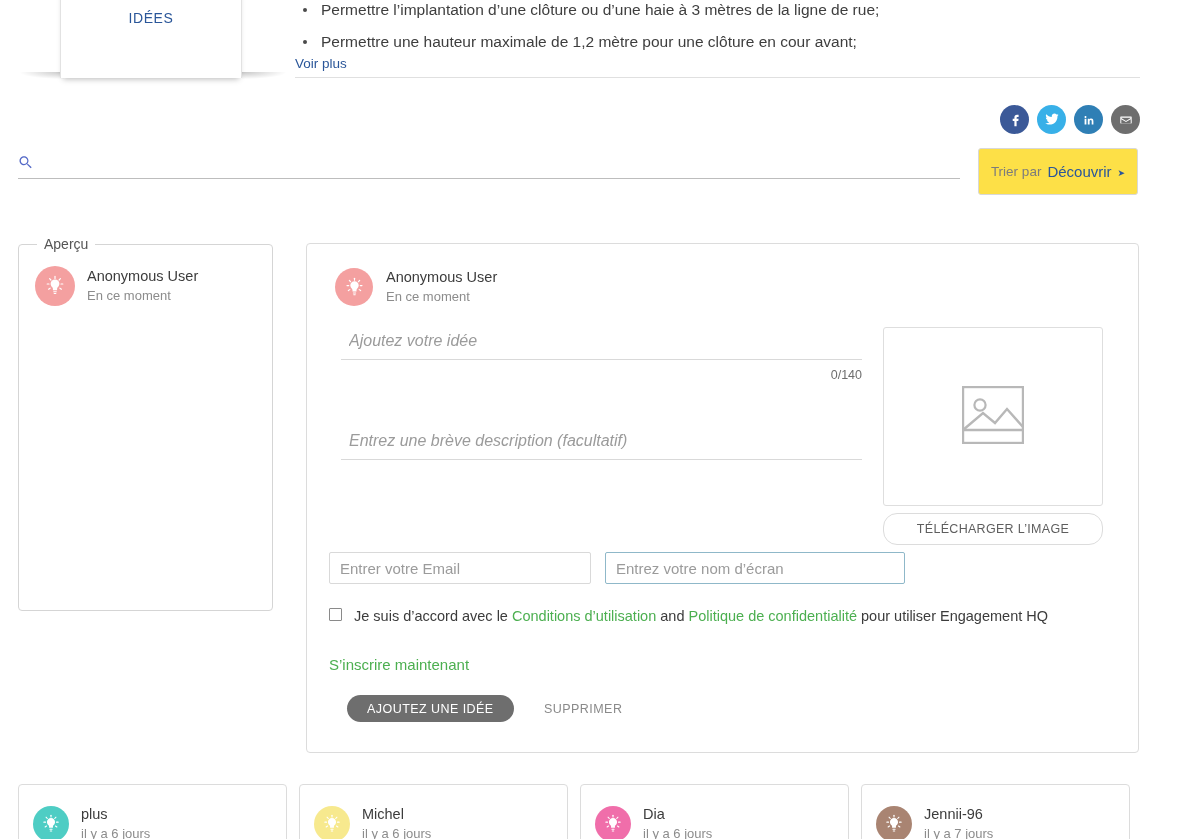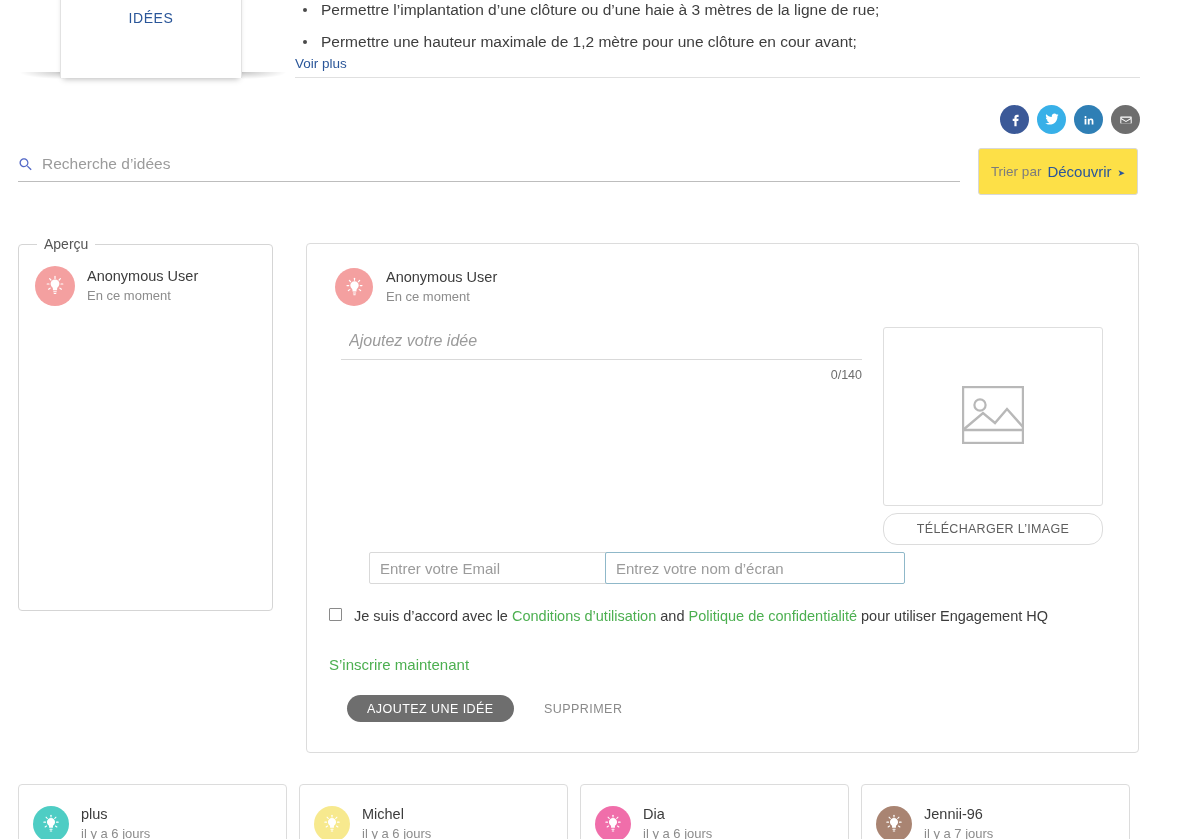--- a/index.html
+++ b/index.html
@@ -127,21 +127,21 @@
   }
 
   
   .box-input {
     position:absolute; top:552px; height:32px;
     border:1px solid #d9d9d9; border-radius:2px; background:#fff;
     font-family:"Liberation Sans", sans-serif; font-size:15px; color:#333;
     padding:0 10px; outline:none;
   }
   .box-input::placeholder { color:#9b9b9b; }
-  #email-field { left:329px; width:262px;margin-left:40px; }
+  #email-field { left:329px; width:262px; }
   #screenname-field { left:605px; width:300px; border-color:#8fb8c9; }
 
   
   .consent { position:absolute; left:329px; top:604px; width:790px;
              display:flex; gap:12px; align-items:flex-start; }
   .consent-check { width:13px; height:13px; border:1px solid #8a8a8a; border-radius:1px;
                    background:#fff; flex:none; margin-top:4px; cursor:pointer; }
   .consent-text { color:#3c3c3c; font-size:14.5px; line-height:24px; }
   .green-link { color:#4caf50; cursor:pointer; }
   .signup-link { position:absolute; left:329px; top:656px; color:#4caf50;
@@ -215,21 +215,20 @@
     </div>
   </div>
 
   <div class="search-wrap">
     <div class="search-row">
       <span class="search-icon">
         <svg width="15" height="15" viewBox="0 0 16 16">
             <path fill="currentColor" d="M10.8 9.6h-.6l-.2-.2c.8-.9 1.2-2 1.2-3.2C11.2 3.4 9 1.2 6.4 1.2S1.6 3.4 1.6 6s2.2 4.8 4.8 4.8c1.2 0 2.3-.4 3.2-1.2l.2.2v.6l3.7 3.7 1.1-1.1-3.8-3.4zm-4.4 0C4.4 9.6 3 8.1 3 6.1s1.5-3.5 3.4-3.5S9.9 4.2 9.9 6.1 8.4 9.6 6.4 9.6z"></path>
           </svg>
       </span>
-      <input class="search-input" type="text" placeholder="Recherche d’idées" style="">
     </div>
   </div>
 
   <div class="sort-box">
     <span class="sort-label">Trier par</span>
     <span class="sort-value">Découvrir</span>
     <span class="sort-caret">➤</span>
   </div>
 
   <fieldset class="apercu">
@@ -278,20 +277,21 @@
       </span>
       <div>
         <div class="u-name">Anonymous User</div>
         <div class="u-sub">En ce moment</div>
       </div>
     </div>
   </div>
 
   <input id="idea-field" class="line-field" type="text" placeholder="Ajoutez votre idée" style="">
   <div class="counter">0/140</div>
+  <input id="desc-field" class="line-field" type="text" placeholder="Entrez une brève description (facultatif)" style="">
 
   <div class="img-box">
     <span>
       <svg width="62" height="58" viewBox="0 0 62 58">
         <rect x="1" y="1" width="60" height="56" fill="none" stroke="#b8b8b8" stroke-width="2.4"></rect>
         <circle cx="18" cy="19" r="5.6" fill="none" stroke="#b8b8b8" stroke-width="2.2"></circle>
         <path d="M1 44 L21 27 L33 37 L45 23 L61 41" fill="none" stroke="#b8b8b8" stroke-width="2.4"></path>
         <line x1="1" y1="44" x2="61" y2="44" stroke="#b8b8b8" stroke-width="2.4"></line>
       </svg>
     </span>

